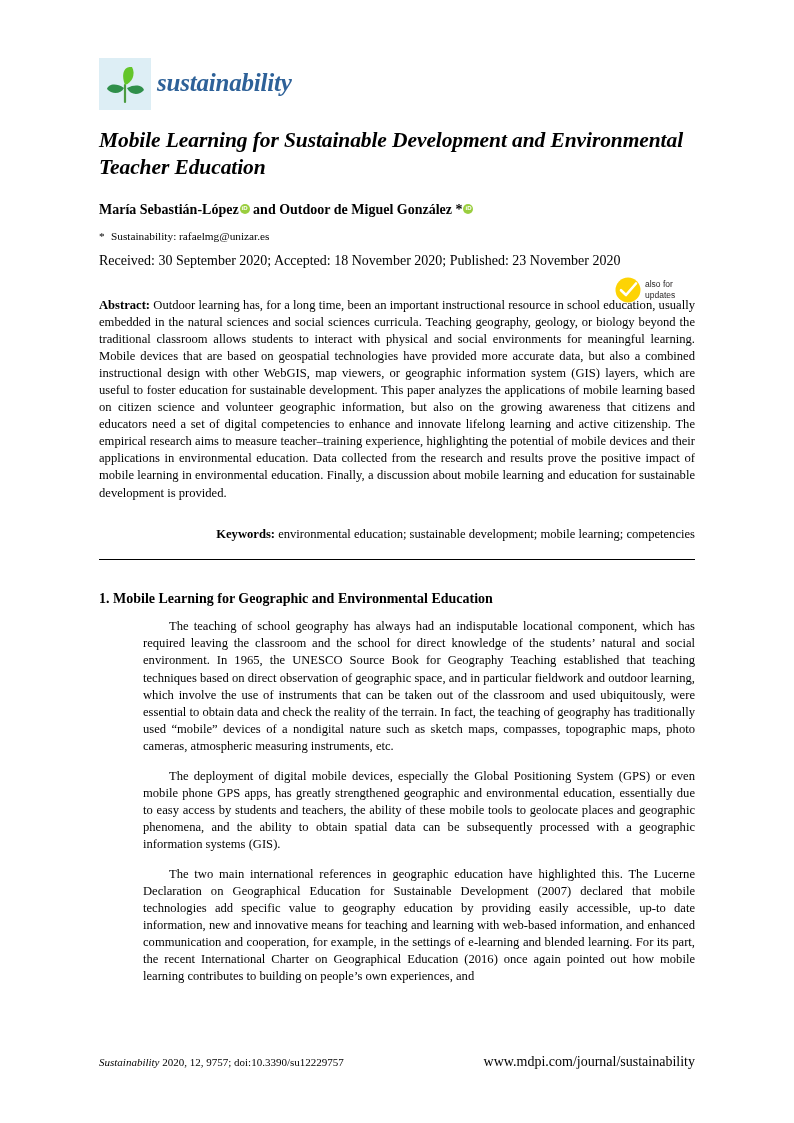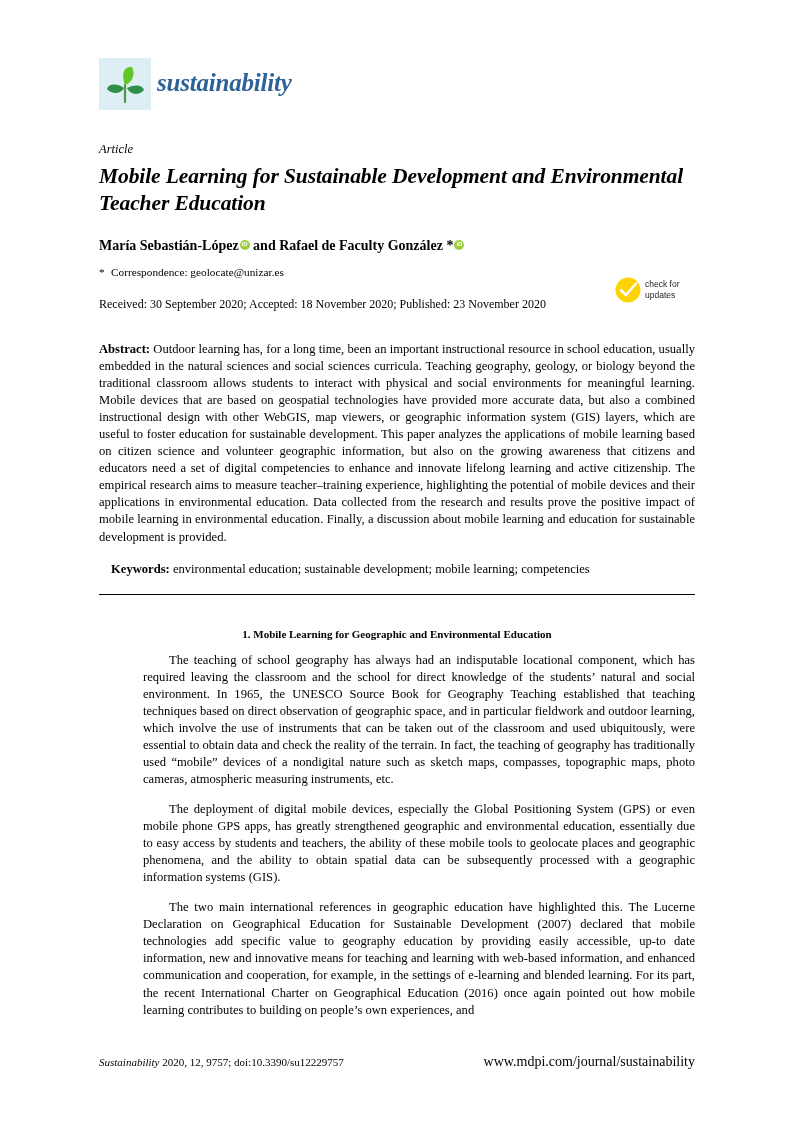--- a/index.html
+++ b/index.html
@@ -120,23 +120,23 @@
   }
   .affil-line {
     display: block;
   }
   .corr-star {
     display: inline-block;
     width: 12px;
   }
 
   .dates {
-    font-size: 12px;
+    font-size: 14px;
     line-height: 15px;
-    margin-top: 16px;
+    margin-top: 8px;
   }
 
   
   .updates-badge {
     position: absolute;
     right: 0px;
     top: 276px;
     width: 80px;
     height: 32px;
   }
@@ -165,40 +165,39 @@
     line-height: 17.1px;
     margin-top: 29px;
     text-align: justify;
     text-justify: inter-word;
   }
   .abstract b { font-weight: bold; }
 
   .keywords {
     font-size: 12.6px;
     line-height: 17px;
-    margin-top: 15px;
+    margin-top: 24px;
     padding-left: 12px;
-    text-align: left;
+    text-align: right;
   }
   .keywords b { font-weight: bold; }
 
   .rule {
     border: 0;
     border-top: 1.2px solid #000;
     margin: 16px 0 0 0;
     width: 100%;
   }
 
   
   .section-head {
-    font-size: 11px;
+    font-size: 14px;
     font-weight: bold;
     margin-top: 31px;
     line-height: 16px;
-    text-align: center;
   }
 
   .body-par {
     font-size: 12.6px;
     line-height: 17.1px;
     text-align: justify;
     text-justify: inter-word;
     margin-top: 10px;
     text-indent: 26px;
     margin-left: 44px;
@@ -230,30 +229,29 @@
         <svg width="52" height="52" viewBox="0 0 52 52" aria-hidden="true">
           <path d="M26 44 C26 36, 26 31, 26 27" stroke="#4b9b3f" stroke-width="2.2" fill="none" stroke-linecap="round"></path>
           <path d="M26 27 C21 13, 27 8, 33 9 C37 16, 33 25, 26 27 Z" fill="#63c52a"></path>
           <path d="M25 30 C16 24, 9 27, 8 31 C13 37, 22 36, 25 30 Z" fill="#2f8f4a"></path>
           <path d="M28 30 C37 25, 44 28, 45 32 C40 38, 31 37, 28 30 Z" fill="#2f8f4a"></path>
         </svg>
       </span>
       <span class="wordmark">sustainability</span>
     </div>
 
-    <div class="article-type">Article</div>
 
     <h1 class="title">Mobile Learning for Sustainable Development and Environmental Teacher Education</h1>
 
     <div class="authors">
-      <span>María Sebastián-López</span><span class="orcid"></span><span> and </span><span>Rafael de Faculty González</span><span> *</span><span class="orcid"></span>
+      <span>María Sebastián-López</span><span class="orcid"></span><span> and </span><span>Outdoor de Miguel González</span><span> *</span><span class="orcid"></span>
     </div>
 
     <div class="affil">
-      <span class="affil-line"><span class="corr-star">*</span><span>Correspondence: geolocate@unizar.es</span></span>
+      <span class="affil-line"><span class="corr-star">*</span><span>Sustainability: rafaelmg@unizar.es</span></span>
     </div>
 
     <div class="dates">Received: 30 September 2020; Accepted: 18 November 2020; Published: 23 November 2020</div>
 
     <div class="abstract"><b>Abstract:</b><span> Outdoor learning has, for a long time, been an important instructional resource in school education, usually embedded in the natural sciences and social sciences curricula. Teaching geography, geology, or biology beyond the traditional classroom allows students to interact with physical and social environments for meaningful learning. Mobile devices that are based on geospatial technologies have provided more accurate data, but also a combined instructional design with other WebGIS, map viewers, or geographic information system (GIS) layers, which are useful to foster education for sustainable development. This paper analyzes the applications of mobile learning based on citizen science and volunteer geographic information, but also on the growing awareness that citizens and educators need a set of digital competencies to enhance and innovate lifelong learning and active citizenship. The empirical research aims to measure teacher–training experience, highlighting the potential of mobile devices and their applications in environmental education. Data collected from the research and results prove the positive impact of mobile learning in environmental education. Finally, a discussion about mobile learning and education for sustainable development is provided.</span></div>
 
     <div class="keywords"><b>Keywords:</b><span> environmental education; sustainable development; mobile learning; competencies</span></div>
 
     <hr class="rule">
 
@@ -264,21 +262,21 @@
     <p class="body-par">The two main international references in geographic education have highlighted this. The Lucerne Declaration on Geographical Education for Sustainable Development (2007) declared that mobile technologies add specific value to geography education by providing easily accessible, up-to date information, new and innovative means for teaching and learning with web-based information, and enhanced communication and cooperation, for example, in the settings of e-learning and blended learning.  For its part, the recent International Charter on Geographical Education (2016) once again pointed out how mobile learning contributes to building on people’s own experiences, and</p>
 
     <div class="updates-badge">
       <span class="badge-circle">
         <svg width="26" height="26" viewBox="0 0 26 26" aria-hidden="true">
           <circle cx="13" cy="13" r="12.5" fill="#fdd304"></circle>
           <path d="M6 13.2 L11 18 L21 6.5" stroke="#ffffff" stroke-width="2.6" fill="none" stroke-linecap="round" stroke-linejoin="round"></path>
         </svg>
       </span>
       <span class="badge-text">
-        <span class="b1">check for</span>
+        <span class="b1">also for</span>
         <span class="b2">updates</span>
       </span>
     </div>
 
   </div>
 
   <div class="footer">
     <span class="footer-left"><i>Sustainability</i><span> 2020, 12, 9757; doi:10.3390/su12229757</span></span>
     <span class="footer-right">www.mdpi.com/journal/sustainability</span>
   </div>

